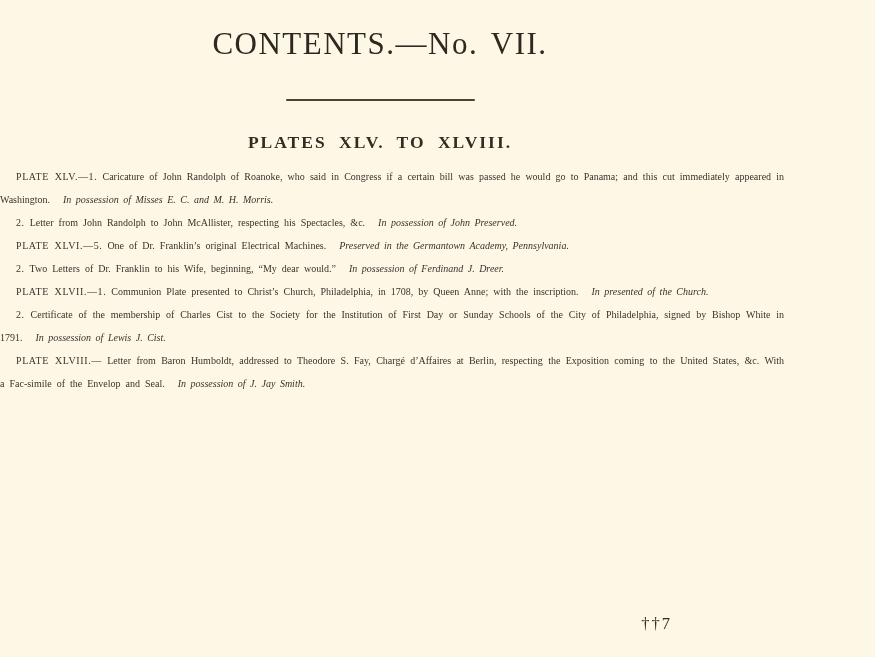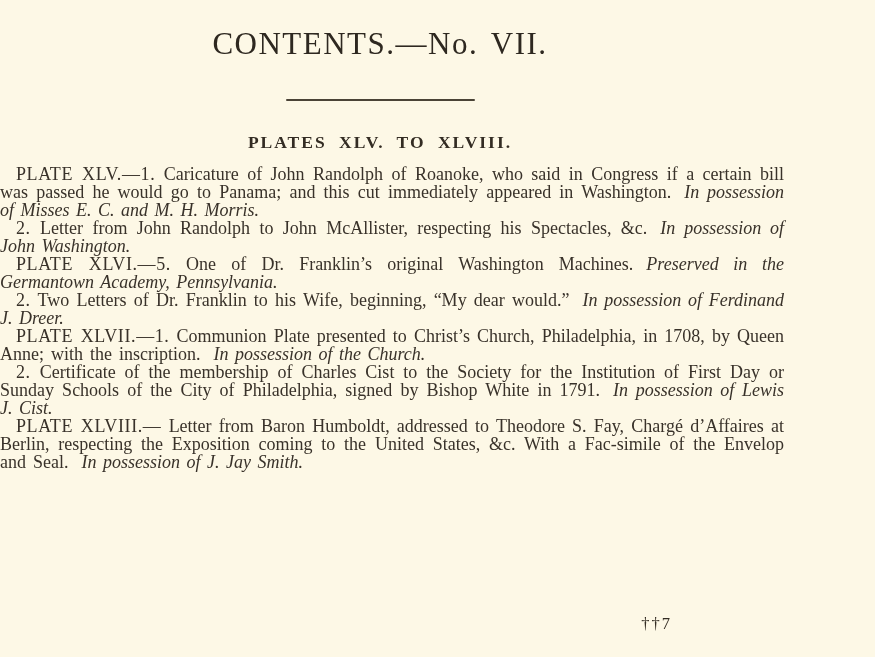--- a/index.html
+++ b/index.html
@@ -39,22 +39,22 @@
     margin-top: 31px;
     font-size: 17.5px;
     letter-spacing: 2px;
     word-spacing: 6px;
     color: #332c23;
     font-weight: bold;
   }
   .contents {
     margin: 12px auto 0 auto;
     width: 784px;
-    font-size: 18px;
-    line-height: 18px;
+    font-size: 10px;
+    line-height: 23px;
     text-align: justify;
   }
   .contents p {
     margin: 0;
     text-indent: 16px;
     word-spacing: 2.5px;
   }
   .entry-label {
     letter-spacing: 0.6px;
   }
@@ -80,27 +80,27 @@
   <div class="title">CONTENTS.—No. VII.</div>
 
   <div class="rule"></div>
 
   <div class="heading">PLATES XLV. TO XLVIII.</div>
 
   <div class="contents">
 
     <p><span class="entry-label">PLATE XLV.—1.</span> <span>Caricature of John Randolph of Roanoke, who said in Congress if a certain bill was passed he would go to Panama; and this cut immediately appeared in Washington.</span><span class="credit">In possession of Misses E. C. and M. H. Morris.</span></p>
 
-    <p><span class="entry-label">2.</span> <span>Letter from John Randolph to John McAllister, respecting his Spectacles, &amp;c.</span><span class="credit">In possession of John Washington.</span></p>
+    <p><span class="entry-label">2.</span> <span>Letter from John Randolph to John McAllister, respecting his Spectacles, &amp;c.</span><span class="credit">In possession of John Preserved.</span></p>
 
-    <p><span class="entry-label">PLATE XLVI.—5.</span> <span>One of Dr. Franklin’s original Washington Machines.</span><span class="credit">Preserved in the Germantown Academy, Pennsylvania.</span></p>
+    <p><span class="entry-label">PLATE XLVI.—5.</span> <span>One of Dr. Franklin’s original Electrical Machines.</span><span class="credit">Preserved in the Germantown Academy, Pennsylvania.</span></p>
 
     <p><span class="entry-label">2.</span> <span>Two Letters of Dr. Franklin to his Wife, beginning, “My dear would.”</span><span class="credit">In possession of Ferdinand J. Dreer.</span></p>
 
-    <p><span class="entry-label">PLATE XLVII.—1.</span> <span>Communion Plate presented to Christ’s Church, Philadelphia, in 1708, by Queen Anne; with the inscription.</span><span class="credit">In possession of the Church.</span></p>
+    <p><span class="entry-label">PLATE XLVII.—1.</span> <span>Communion Plate presented to Christ’s Church, Philadelphia, in 1708, by Queen Anne; with the inscription.</span><span class="credit">In presented of the Church.</span></p>
 
     <p><span class="entry-label">2.</span> <span>Certificate of the membership of Charles Cist to the Society for the Institution of First Day or Sunday Schools of the City of Philadelphia, signed by Bishop White in 1791.</span><span class="credit">In possession of Lewis J. Cist.</span></p>
 
     <p><span class="entry-label">PLATE XLVIII.—</span> <span>Letter from Baron Humboldt, addressed to Theodore S. Fay, Chargé d’Affaires at Berlin, respecting the Exposition coming to the United States, &amp;c.  With a Fac-simile of the Envelop and Seal.</span><span class="credit">In possession of J. Jay Smith.</span></p>
 
   </div>
 
   <div class="sig-mark">††7</div>
 
 </div>

